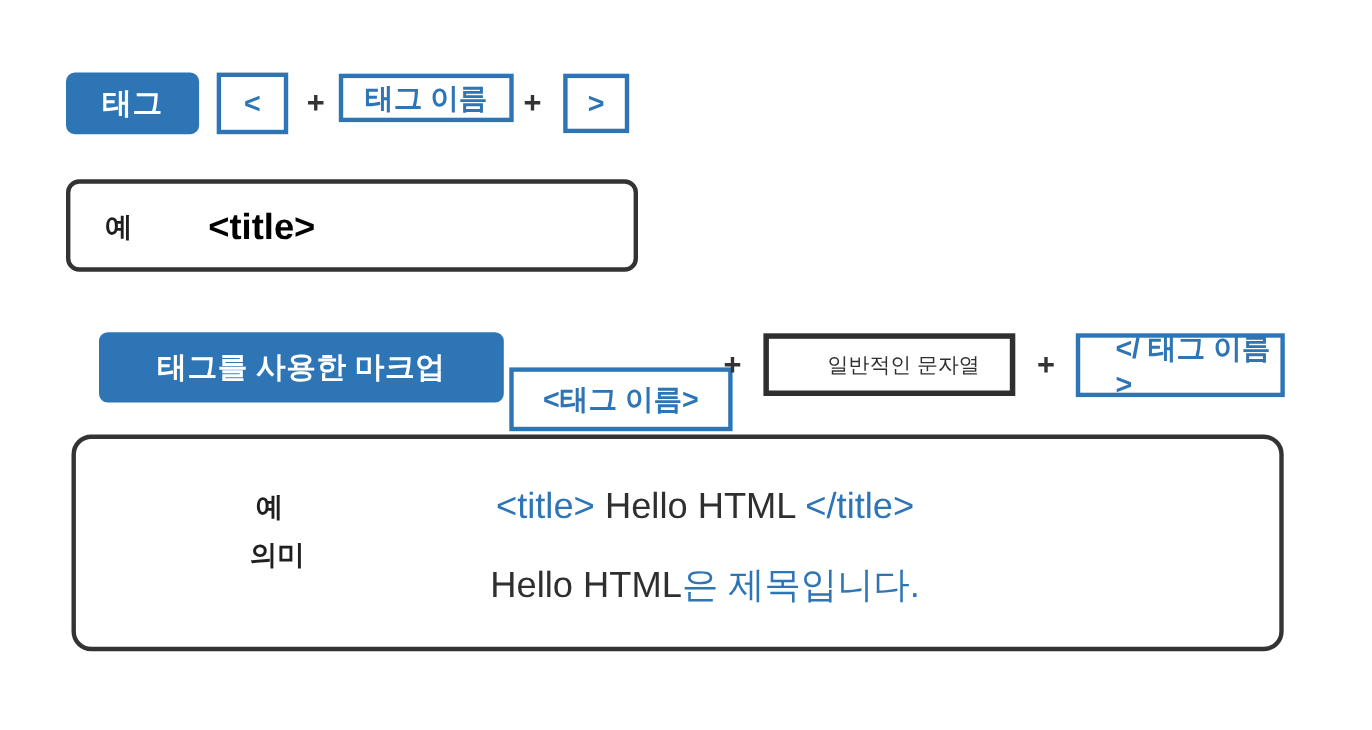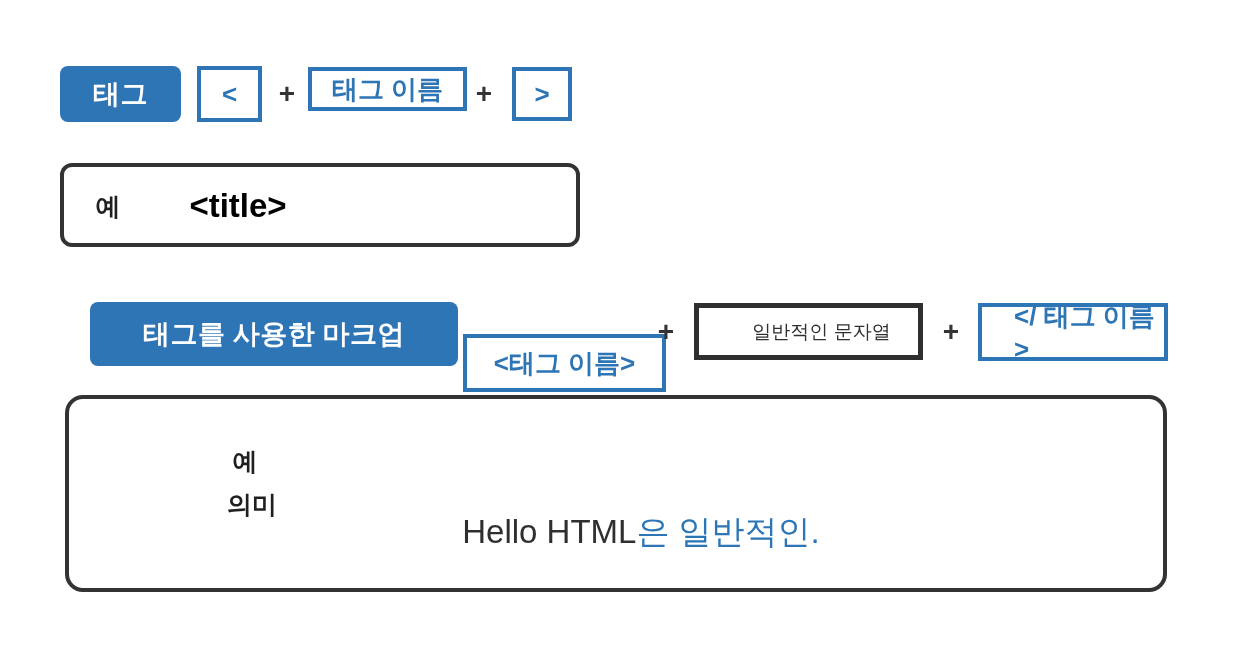--- a/index.html
+++ b/index.html
@@ -89,17 +89,18 @@
   <div class="abs chip" style="left:62px;top:302px;width:368px;height:64px;margin-left:28px;">태그를 사용한 마크업</div>
   <div class="abs bluebox" style="left:463px;top:303px;width:203px;height:58px;margin-top:31px;">&lt;태그 이름&gt;</div>
   <div class="abs plus" style="left:651px;top:303px;width:30px;height:58px;">+</div>
   <div class="abs darkbox" style="left:694px;top:303px;width:229px;height:57px;">일반적인 문자열</div>
   <div class="abs plus" style="left:936px;top:303px;width:30px;height:57px;">+</div>
   <div class="abs bluebox" style="left:978px;top:303px;width:190px;height:58px;padding-left:32px;">&lt;/ 태그 이름&gt;</div>
 
   <div class="abs outline-box r18" style="left:65px;top:395px;width:1102px;height:197px;"></div>
 
   <span class="abs centered ex-label" style="left:245px;top:461px;">예</span>
+  <span class="abs centered code" style="left:641px;top:460px;"><span class="blue">&lt;title&gt;</span><span class="dark"> Hello HTML </span><span class="blue">&lt;/title&gt;</span></span>
 
   <span class="abs centered ex-label" style="left:252px;top:504px;">의미</span>
-  <span class="abs centered code" style="left:641px;top:532px;"><span class="dark">Hello HTML</span><span class="blue">은 일반적인.</span></span>
+  <span class="abs centered code" style="left:641px;top:532px;"><span class="dark">Hello HTML</span><span class="blue">은 제목입니다.</span></span>
 
 </div>
 
 </body></html>

